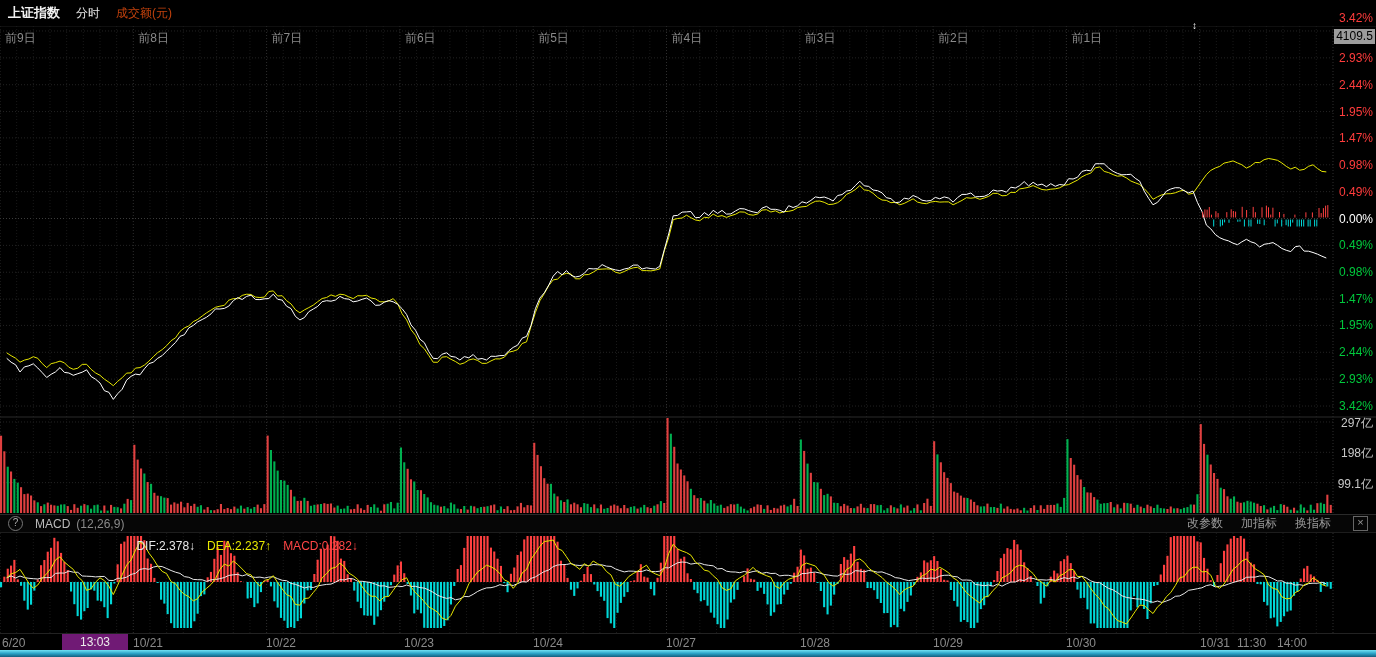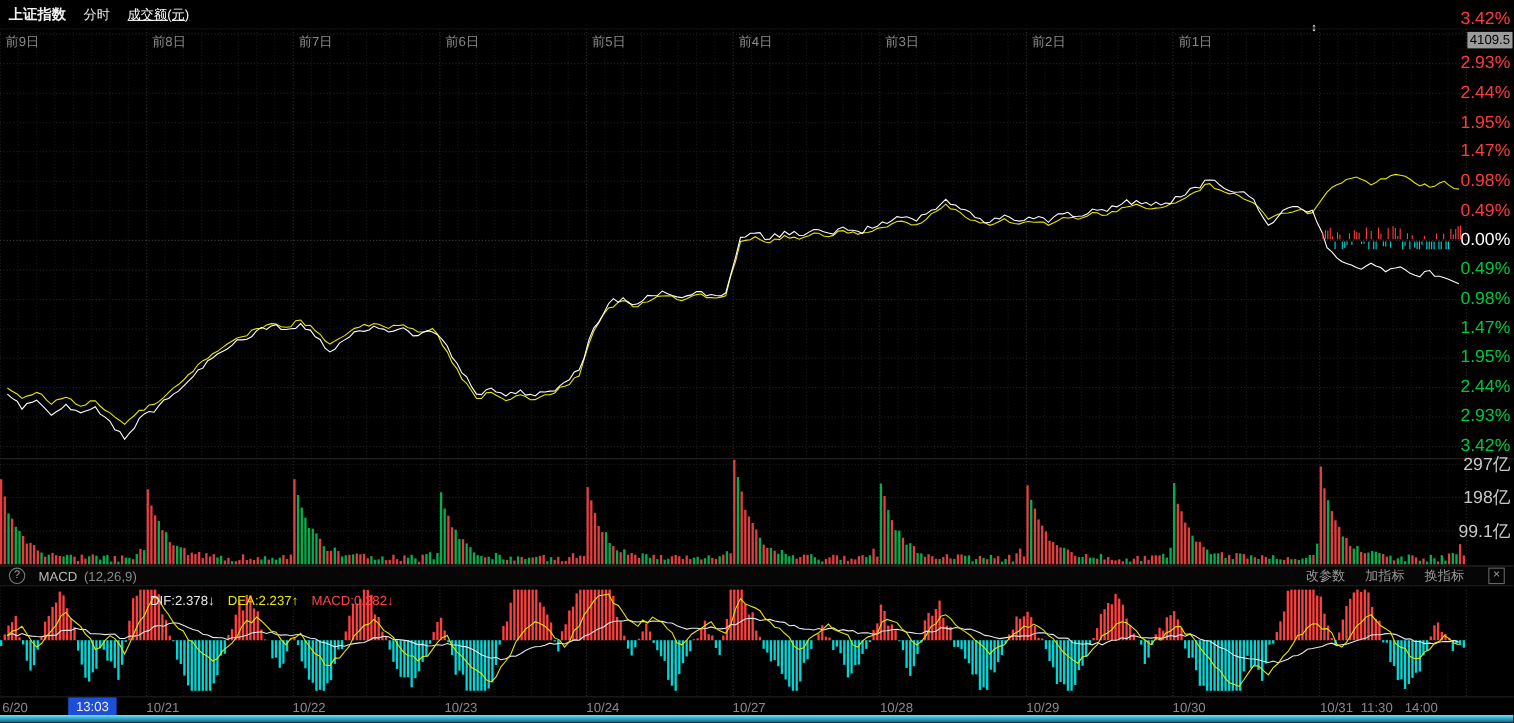--- a/index.html
+++ b/index.html
@@ -2,38 +2,38 @@
 <html><head>
 <meta charset="utf-8">
 <title>上证指数 分时</title>
 <style>
   html,body{margin:0;padding:0;background:#000;}
   body{width:1376px;height:657px;position:relative;overflow:hidden;
        font-family:"Liberation Sans","DejaVu Sans",sans-serif;font-size:12px;color:#ccc;}
   .topbar{position:absolute;left:0;top:0;width:1376px;height:26px;display:flex;align-items:center;gap:16px;padding-left:8px;box-sizing:border-box;background:#000;}
   .t-title{color:#f2f2f2;font-weight:bold;font-size:13px;}
   .t-mode{color:#e8e8e8;cursor:pointer;}
-  .t-unit{color:#ffffff;text-decoration:underline;}
+  .t-unit{color:#c2410c;}
   #chart-svg{position:absolute;left:0;top:0;}
   #day-labels .day-label{position:absolute;top:30px;color:#8a8a8a;white-space:nowrap;}
   #right-axis{position:absolute;left:1334px;top:0;width:42px;height:650px;}
-  #right-axis .axis-label{position:absolute;right:3px;white-space:nowrap;font-size:16px;line-height:14px;}
+  #right-axis .axis-label{position:absolute;right:3px;white-space:nowrap;font-size:12px;line-height:14px;}
   .price-badge{position:absolute;left:1334px;top:29px;width:41px;height:15px;background:#9c9c9c;color:#000;text-align:center;line-height:15px;font-size:12px;}
   .today-marker{position:absolute;left:1192px;top:20px;color:#fff;font-size:10px;}
   .macd-header{position:absolute;left:0;top:514px;width:1376px;height:19px;box-sizing:border-box;display:flex;align-items:center;gap:12px;padding:0 8px;background:#060606;border-top:1px solid #2a2a2a;border-bottom:1px solid #1d1d1d;}
   .help{width:13px;height:13px;border:1px solid #777;border-radius:50%;color:#aaa;font-size:10px;line-height:12px;text-align:center;cursor:pointer;flex:0 0 auto;}
   .mh-name{color:#bbb;cursor:pointer;}
   .mh-params{color:#8a8a8a;margin-left:-6px;}
   .mh-val{white-space:nowrap;margin-top:44px;}
   .spacer{flex:1;}
   .mh-action{color:#9a9a9a;cursor:pointer;margin-left:6px;white-space:nowrap;}
   .close-box{width:13px;height:13px;border:1px solid #666;color:#999;line-height:11px;text-align:center;font-size:11px;margin-left:10px;cursor:pointer;flex:0 0 auto;}
   #time-axis{position:absolute;left:0;top:633px;width:1376px;height:17px;background:#000;border-top:1px solid #222;}
   #time-axis .t-label{position:absolute;top:2px;color:#8a8a8a;white-space:nowrap;}
-  #time-axis .t-label.boxed{top:0;background:#1d4ed8;color:#ececec;padding:0 7px;line-height:16px;}
+  #time-axis .t-label.boxed{top:0;background:#701a75;color:#ececec;padding:0 18px;line-height:16px;}
   .scrollbar{position:absolute;left:0;top:650px;width:1376px;height:7px;
      background:linear-gradient(180deg,#72e2f4 0%,#2ba3c6 50%,#135e7e 100%);cursor:pointer;}
 </style>
 </head>
 <body>
 
 <svg id="chart-svg" width="1376" height="657">
     <g>
       <line x1="0" y1="30.981400000000008" x2="1333" y2="30.981400000000008" stroke="#232323" stroke-dasharray="1 2"></line>
       <line x1="0" y1="57.84809999999999" x2="1333" y2="57.84809999999999" stroke="#232323" stroke-dasharray="1 2"></line>

